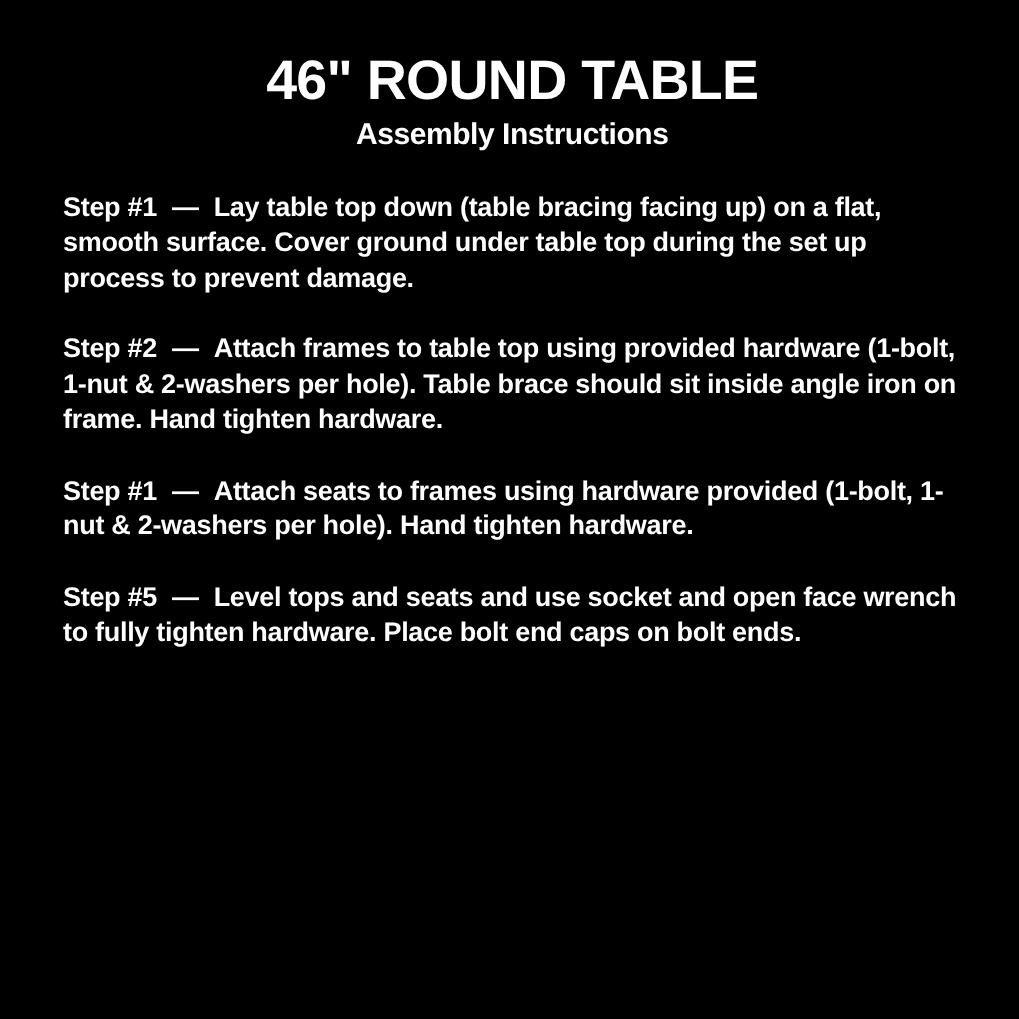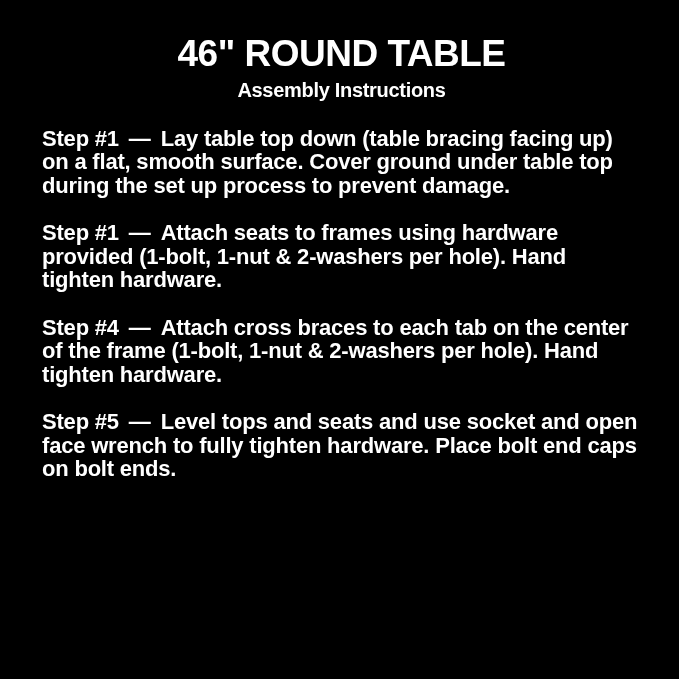--- a/index.html
+++ b/index.html
@@ -33,21 +33,21 @@
     font-size: 20px;
     line-height: 1.1;
     margin: 0;
     letter-spacing: -0.3px;
   }
   .steps {
     margin: 0;
     padding: 0;
   }
   .step {
-    font-size: 22px;
+    font-size: 18px;
     line-height: 23.5px;
     letter-spacing: -0.2px;
     margin: 0 0 24px 0;
   }
   .step-dash {
     display: inline-block;
     margin: 0 10px;
   }
 </style>
 </head>
@@ -57,23 +57,23 @@
 
   <div class="header">
     <h1 class="title">46" ROUND TABLE</h1>
     <h2 class="subtitle">Assembly Instructions</h2>
   </div>
 
   <div class="steps">
 
     <p class="step"><span class="step-label">Step #1</span><span class="step-dash">—</span><span class="step-body">Lay table top down (table bracing facing up) on a flat, smooth surface. Cover ground under table top during the set up process to prevent damage.</span></p>
 
+    <p class="step"><span class="step-label">Step #2</span><span class="step-dash">—</span><span class="step-body">Attach frames to table top using provided hardware (1-bolt, 1-nut &amp; 2-washers per hole). Table brace should sit inside angle iron on frame. Hand tighten hardware.</span></p>
 
     <p class="step"><span class="step-label">Step #1</span><span class="step-dash">—</span><span class="step-body">Attach seats to frames using hardware provided (1-bolt, 1-nut &amp; 2-washers per hole). Hand tighten hardware.</span></p>
 
-    <p class="step"><span class="step-label">Step #4</span><span class="step-dash">—</span><span class="step-body">Attach cross braces to each tab on the center of the frame (1-bolt, 1-nut &amp; 2-washers per hole). Hand tighten hardware.</span></p>
 
 
     <p class="step"><span class="step-label">Step #5</span><span class="step-dash">—</span><span class="step-body">Level tops and seats and use socket and open face wrench to fully tighten hardware. Place bolt end caps on bolt ends.</span></p>
 
   </div>
 
 </div>
 
 </body></html>

